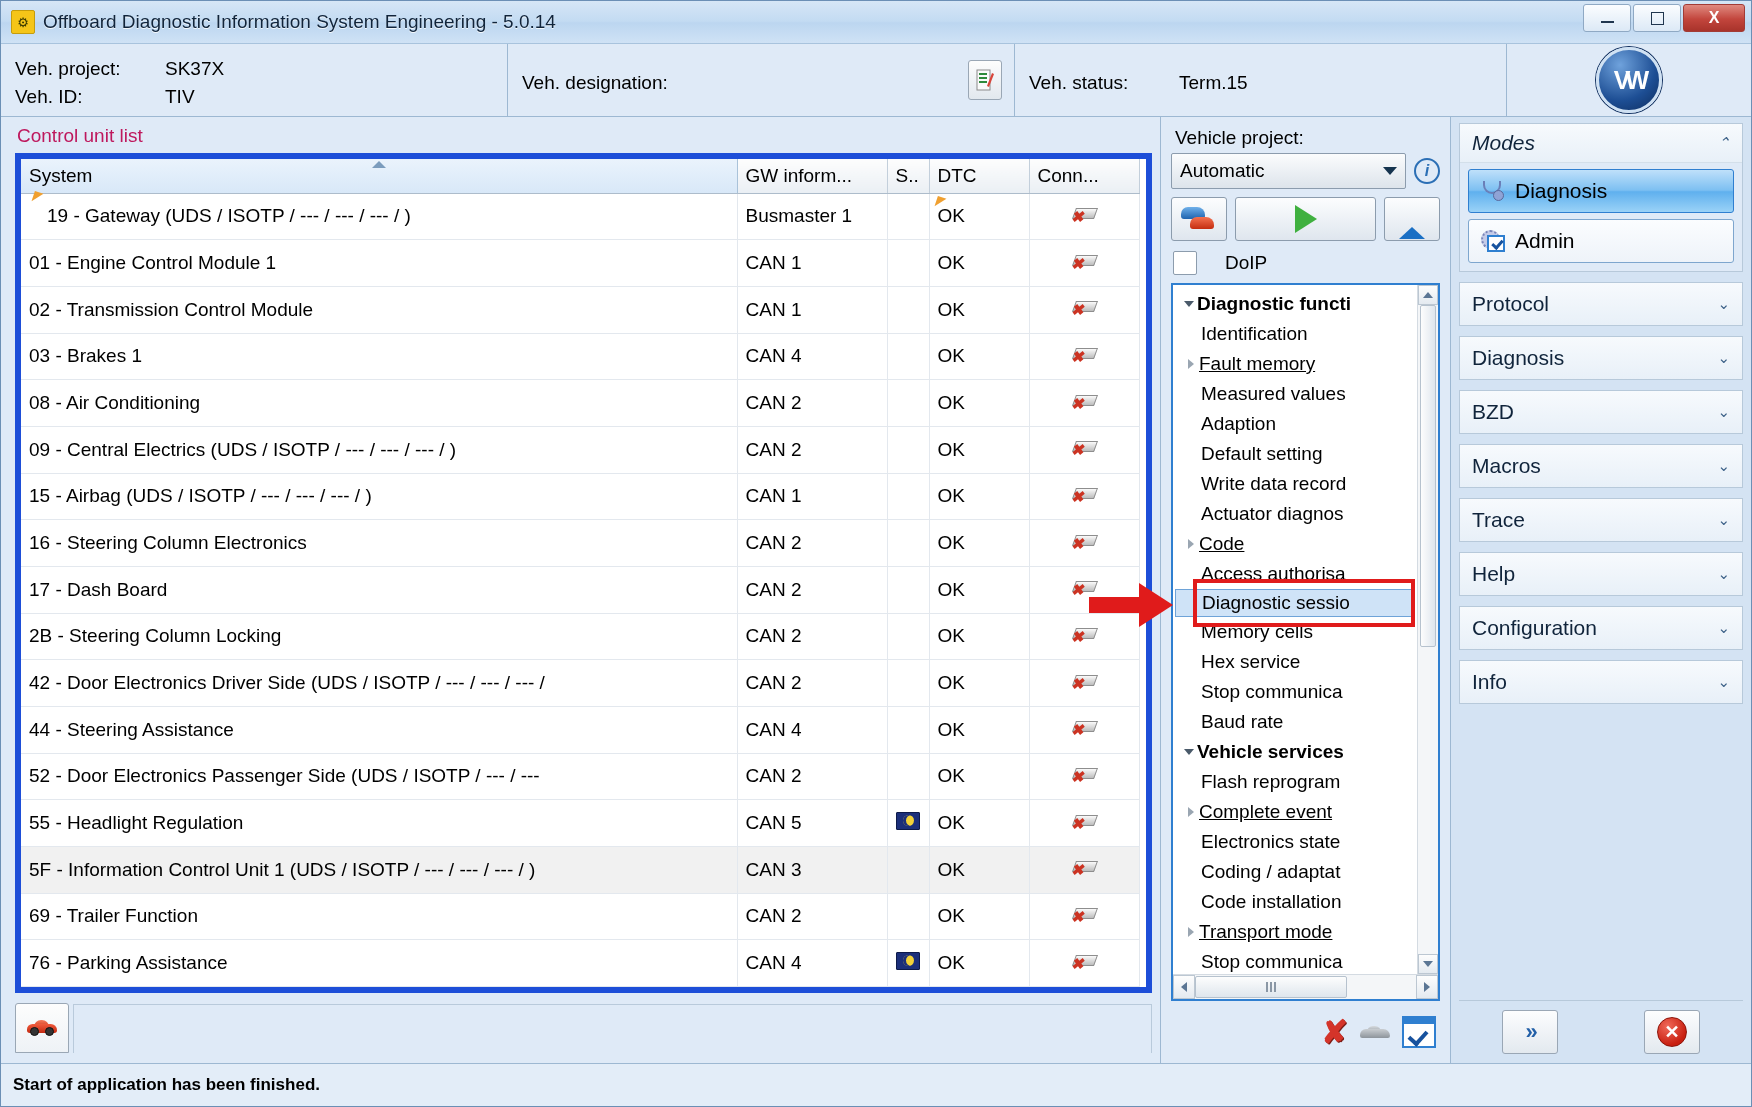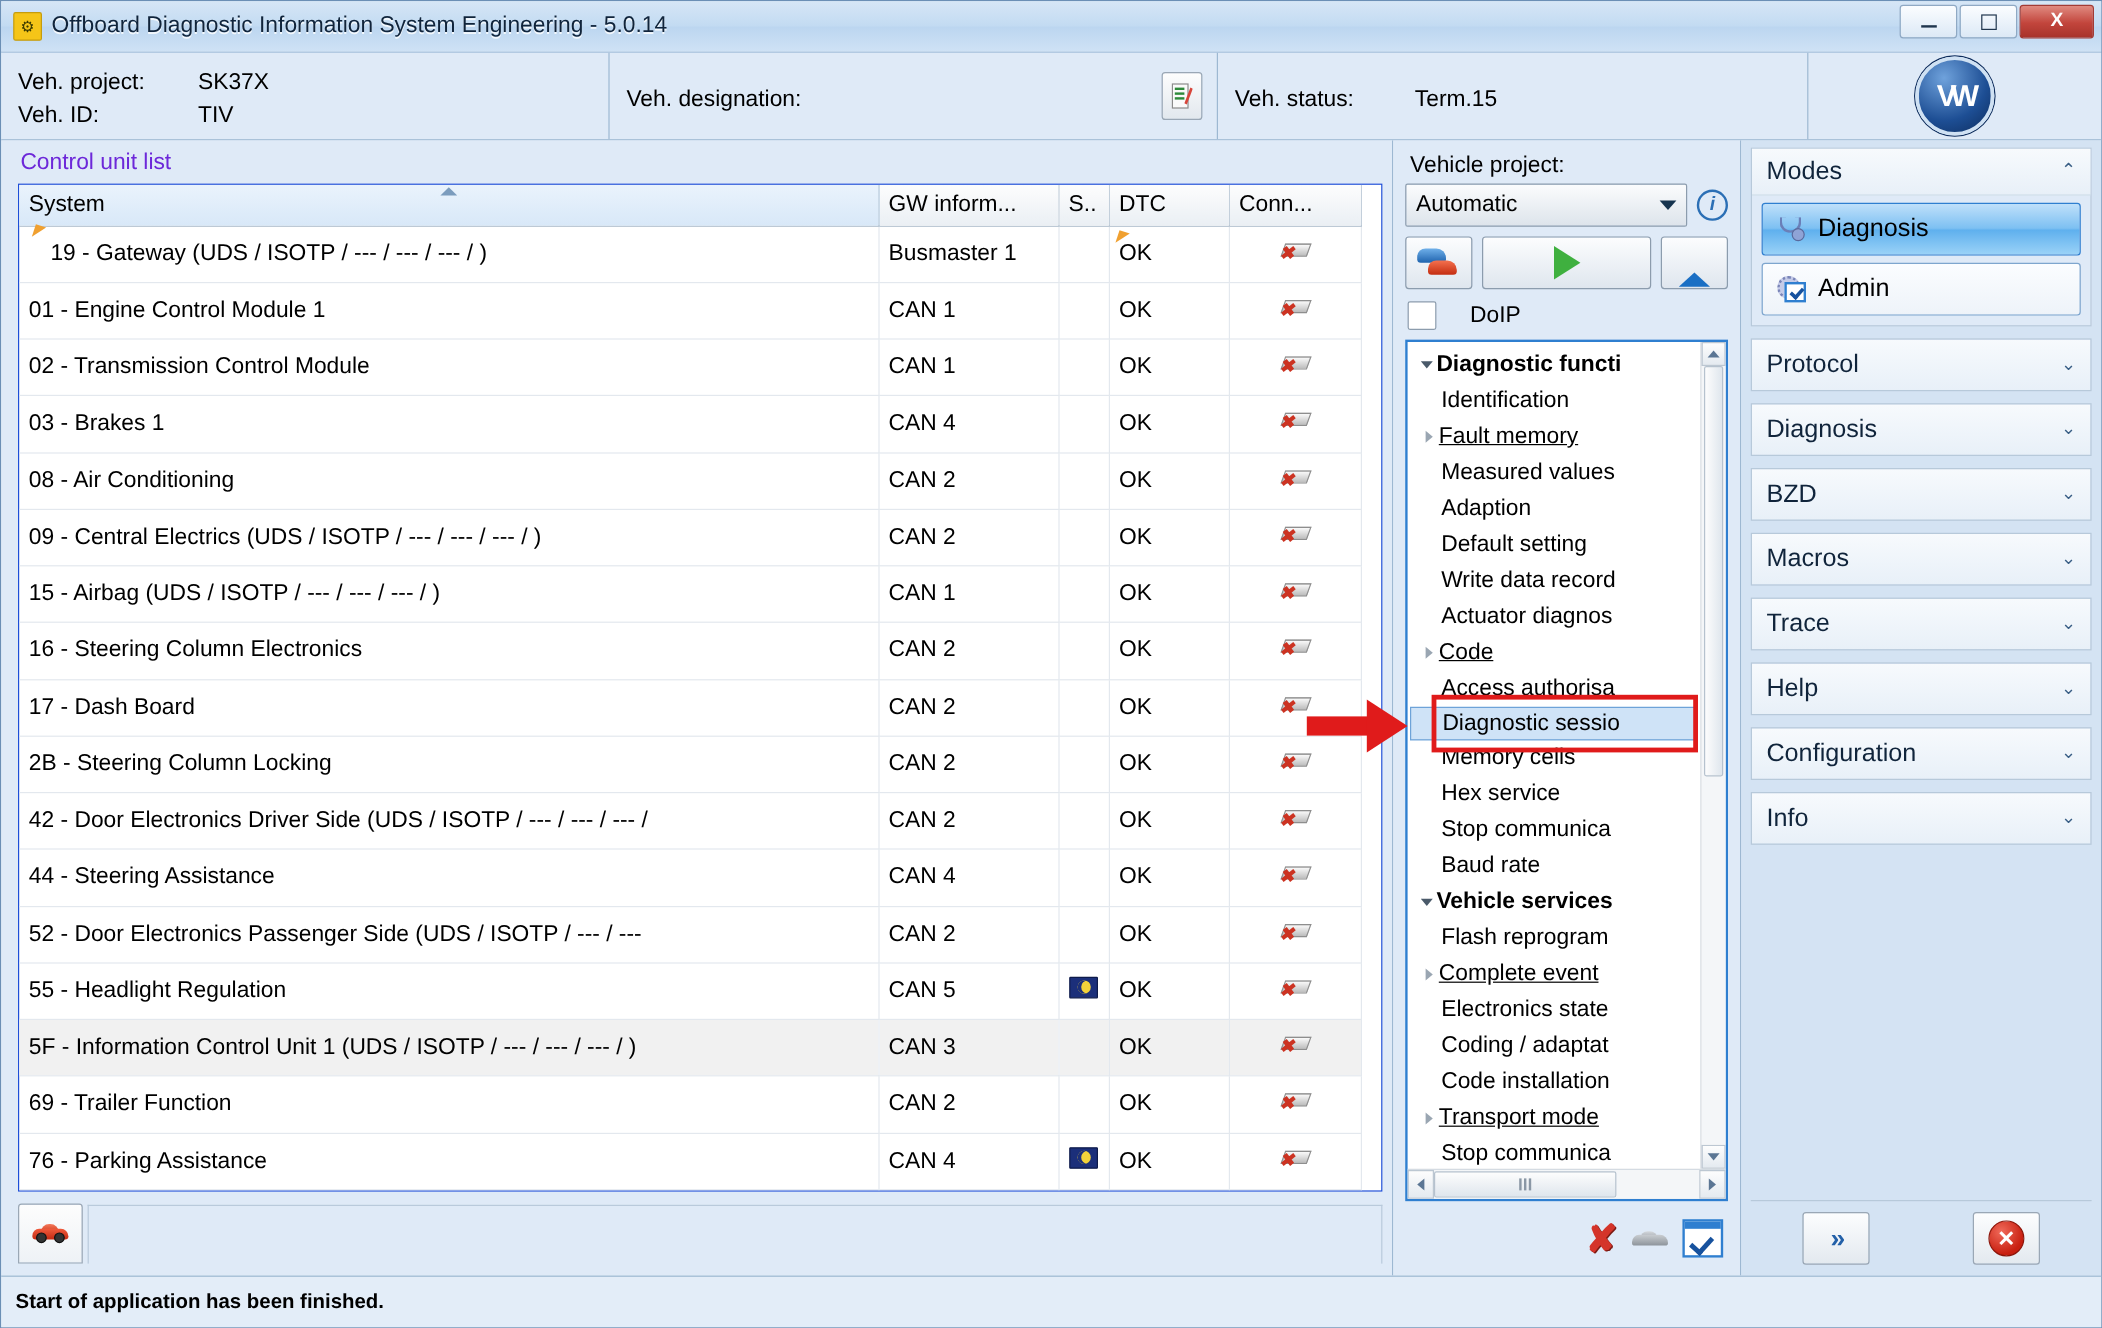--- a/index.html
+++ b/index.html
@@ -82,26 +82,26 @@
     font-family:"Liberation Sans", sans-serif;
     box-shadow:0 0 0 1px #0d2c5c;
   }
   
   .body{flex:1;display:flex;min-height:0;}
   .leftpane{
     flex:1;min-width:0;display:flex;flex-direction:column;
     background:#dfeaf7;border-right:1px solid #9db8d2;
   }
   .cul-title{
-    font-size:19px;color:#6d28d9;padding:8px 0 6px 16px;
+    font-size:19px;color:#be185d;padding:8px 0 6px 16px;
   }
   .tablewrap{
     margin:0 8px 0 14px;
     flex:1;min-height:0;display:flex;
-    border:1px solid #1d4ed8;background:#fff;
+    border:6px solid #1d4ed8;background:#fff;
     overflow:hidden;
     gap:19px;
   }
   table.cul{
     border-collapse:collapse;width:100%;table-layout:fixed;
     font-size:19px;
   }
   table.cul th{
     background:linear-gradient(#fdfdfd,#eaeff4);
     border-right:1px solid #c3cfdb;border-bottom:1px solid #adbccb;
@@ -314,20 +314,21 @@
     padding:6px 8px 0 8px;box-sizing:border-box;
   }
   .modes-group{
     border:1px solid #b7c9da;background:#dfeaf7;padding:0 0 8px 0;margin-bottom:10px;
   }
   .grp-head{
     height:38px;display:flex;align-items:center;justify-content:space-between;
     padding:0 12px;font-size:21px;color:#10243b;
     background:linear-gradient(#f7fafd,#e8f0f8);
     border-bottom:1px solid #d3dfea;
+    font-style:italic;
   }
   .chevs{color:#3a5f86;font-size:15px;line-height:.8;text-align:center;}
   .modebtn{
     margin:6px 8px 0 8px;height:42px;border:1px solid #7ea6ce;border-radius:3px;
     display:flex;align-items:center;gap:10px;padding:0 12px;
     background:linear-gradient(#fbfdff,#eef3f9);
     font-size:21px;color:#000;
   }
   .modebtn.active{
     background:linear-gradient(#bfe0fa,#7dc0f2 48%,#5fb0ee 52%,#9ad2f7);

